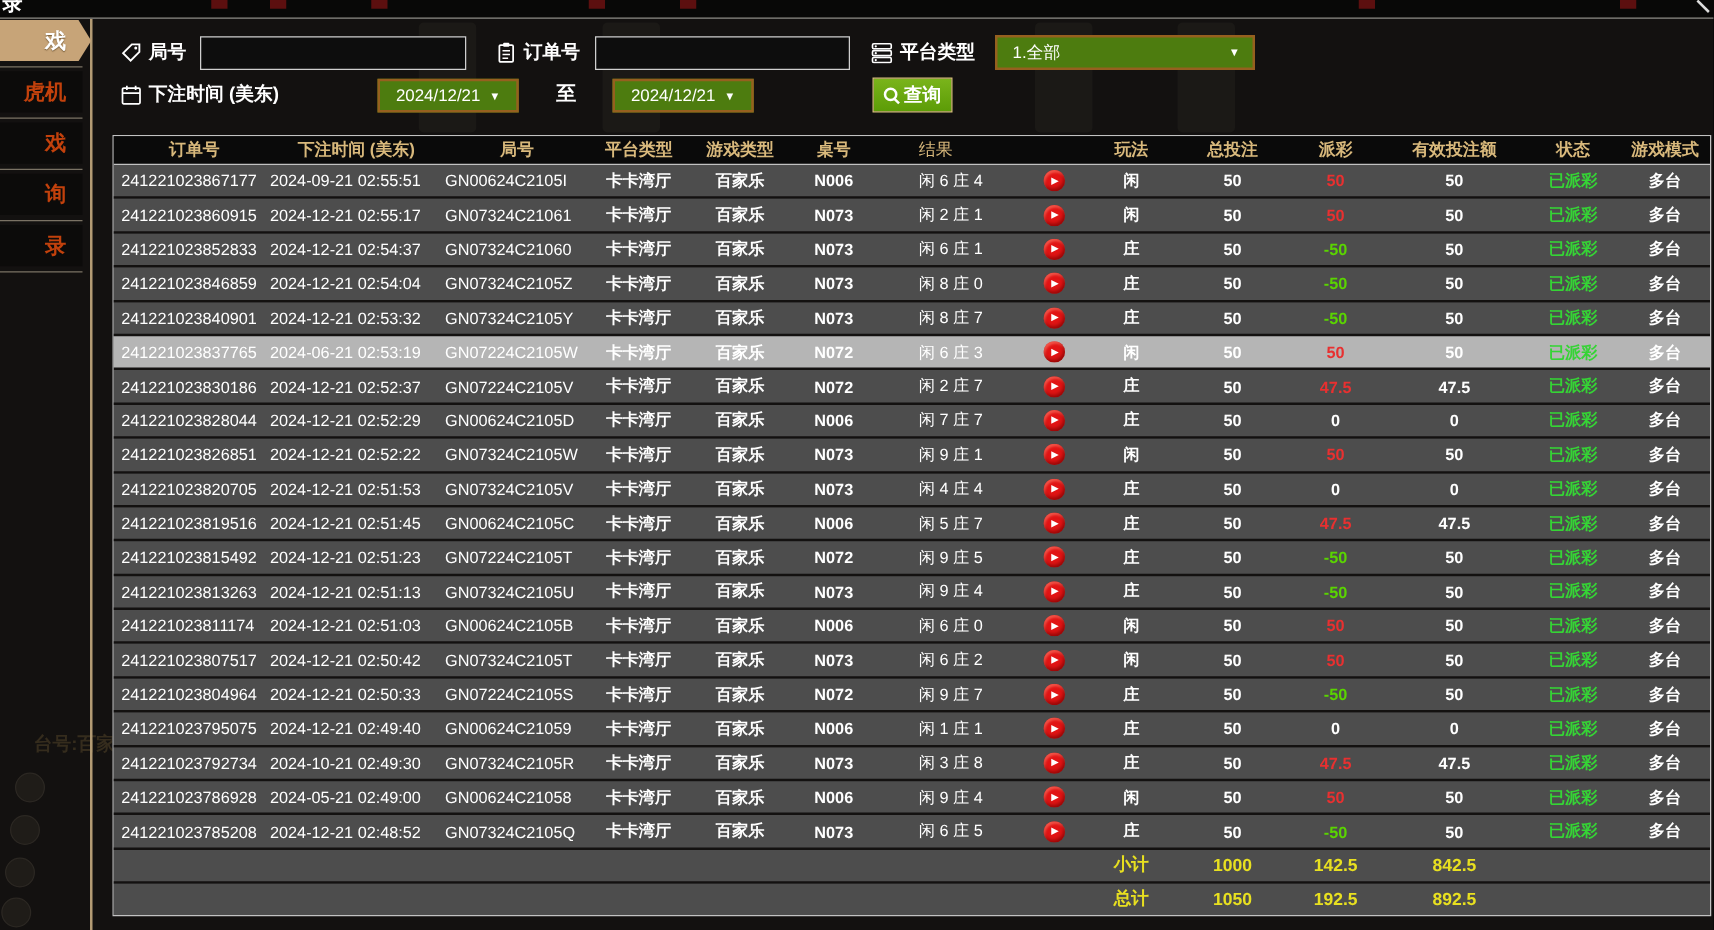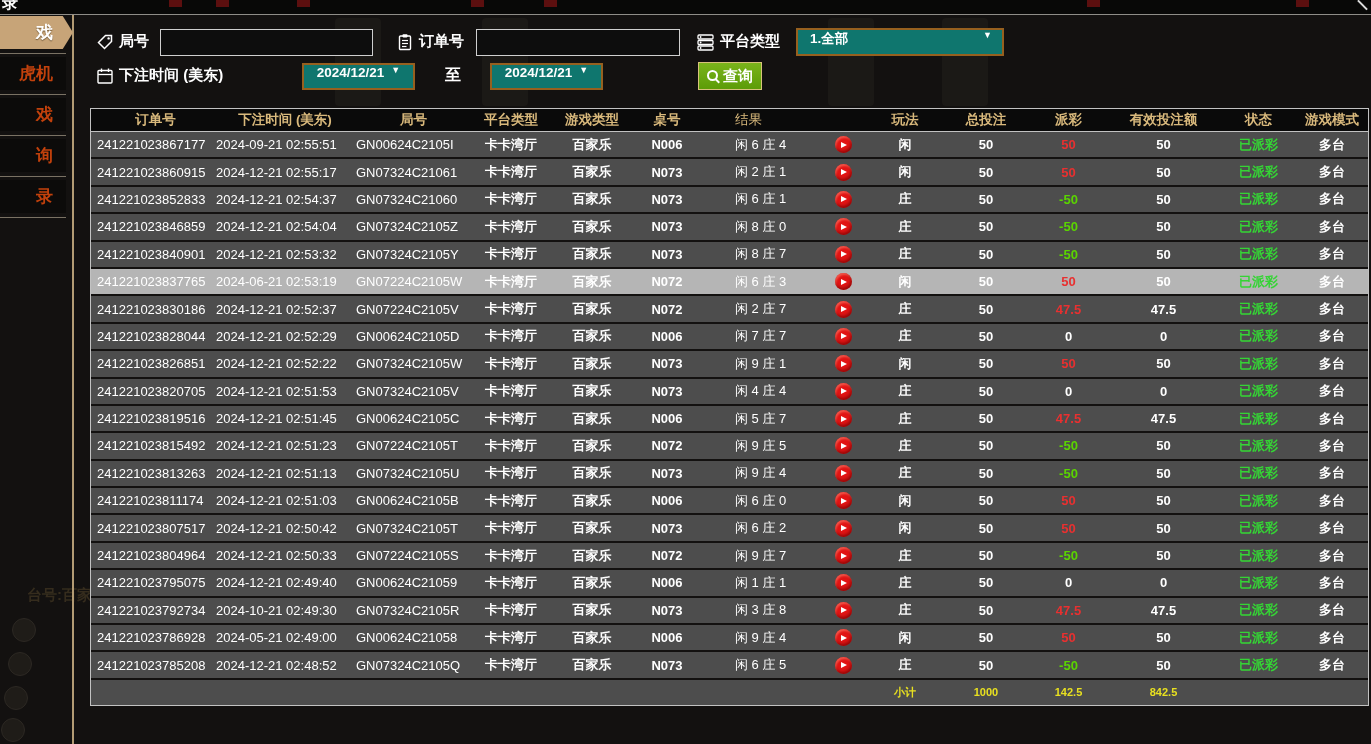--- a/index.html
+++ b/index.html
@@ -40,40 +40,40 @@
     clip-path:polygon(0 0,86% 0,100% 50%,86% 100%,0 100%);padding-right:20px;text-shadow:0 1px 1px rgba(60,40,10,.6)}
   .side-div{width:66px;height:1px;background:#cfc2aa;opacity:.55;margin:4px 0 3px 0}
   .sidebar .side-item{margin-bottom:4px}
   .gold-line{position:absolute;left:72px;top:15px;width:2px;height:729px;background:var(--gold-line);z-index:3}
 
   
   .filters{position:absolute;left:90px;top:16px;width:1281px;height:92px}
   .fgroup{position:absolute;display:flex;align-items:center;gap:5px;color:#fff;font-size:15px;font-weight:bold}
   .fgroup svg{display:block}
   .tinput{position:absolute;background:#0d0d0d;border:1px solid #cfcfcf;height:27px;color:#fff;font-size:14px;padding:0 6px;outline:none}
-  .dselect{position:absolute;background:#0f766e;border:2px solid var(--select-border);color:#fff;font-weight:bold;
-    font-size:13.5px;display:flex;justify-content:center;gap:7px;cursor:pointer}
+  .dselect{position:absolute;background:#4d7c0f;border:2px solid var(--select-border);color:#fff;font-weight:normal;
+    font-size:13.5px;display:flex;align-items:center;justify-content:center;gap:7px;cursor:pointer}
   .dselect .arr{font-size:9px;color:#fff}
   .dselect.wide{justify-content:space-between;padding:0 10px 0 12px}
   .to-label{position:absolute;left:355px;top:49px;color:#fff;font-size:16px;font-weight:bold}
   .search-btn{position:absolute;left:608px;top:46px;width:64px;height:28px;display:flex;align-items:center;justify-content:center;
     background:linear-gradient(#7ab41b,#5c9c07);border:1px solid #d8c27a;color:#fff;font-size:15px;font-weight:bold;cursor:pointer}
   .mag{position:relative;width:13px;height:13px;margin-right:3px}
   .mag::before{content:"";position:absolute;width:7px;height:7px;border:2px solid #fff;border-radius:50%;left:0;top:0}
   .mag::after{content:"";position:absolute;width:5px;height:2px;background:#fff;transform:rotate(45deg);left:8px;top:10px}
 
   
   .table{position:absolute;left:90px;top:108px;width:1279px;border:1px solid #c2c2c2;background:#0a0a0a;z-index:2}
   .thead{display:grid;grid-template-columns:var(--cols);height:23px;align-items:center;background:#0a0a0a;
     border-bottom:1px solid #c2c2c2;color:var(--accent-gold);font-weight:bold;font-size:13.5px}
   .trow{display:grid;grid-template-columns:var(--cols);height:27.4px;background:var(--row-bg);
     border-bottom:2px solid var(--page-bg);align-items:center;color:#fff;font-size:13px;cursor:pointer}
   .trow.selected{background:var(--selected-row-bg)}
   .totals-row{display:grid;grid-template-columns:var(--cols);height:27px;background:var(--row-bg);
-    border-bottom:2px solid var(--page-bg);align-items:center;color:var(--totals-yellow);font-weight:bold;font-size:11px}
+    border-bottom:2px solid var(--page-bg);align-items:center;color:var(--totals-yellow);font-weight:bold;font-size:14px}
   .totals-row:last-child{border-bottom:none;height:25px}
   .c{text-align:center;overflow:hidden;white-space:nowrap;font-weight:bold}
   .c.left{text-align:left;font-weight:normal}
   .c.c0{padding-left:6px}
   .c.c1,.c.c2{padding-left:2px}
   .c.c6{text-align:left;padding-left:34px;font-weight:normal}
   .pos{color:var(--payout-positive)}
   .neg{color:var(--payout-negative)}
   .zero{color:#fff}
   .status{color:var(--status-green)}
@@ -585,14 +585,30 @@
       <span class="c"></span>
         <span class="c"></span>
         <span class="c"></span>
       <span class="c">小计</span>
       <span class="c">1000</span>
       <span class="c">142.5</span>
       <span class="c">842.5</span>
       <span class="c"></span>
         <span class="c"></span>
     </div>
+    <div class="totals-row">
+      <span class="c"></span>
+        <span class="c"></span>
+        <span class="c"></span>
+        <span class="c"></span>
+        <span class="c"></span>
+      <span class="c"></span>
+        <span class="c"></span>
+        <span class="c"></span>
+      <span class="c">总计</span>
+      <span class="c">1050</span>
+      <span class="c">192.5</span>
+      <span class="c">892.5</span>
+      <span class="c"></span>
+        <span class="c"></span>
+    </div>
   </div>
 </div>
 
 </body></html>

